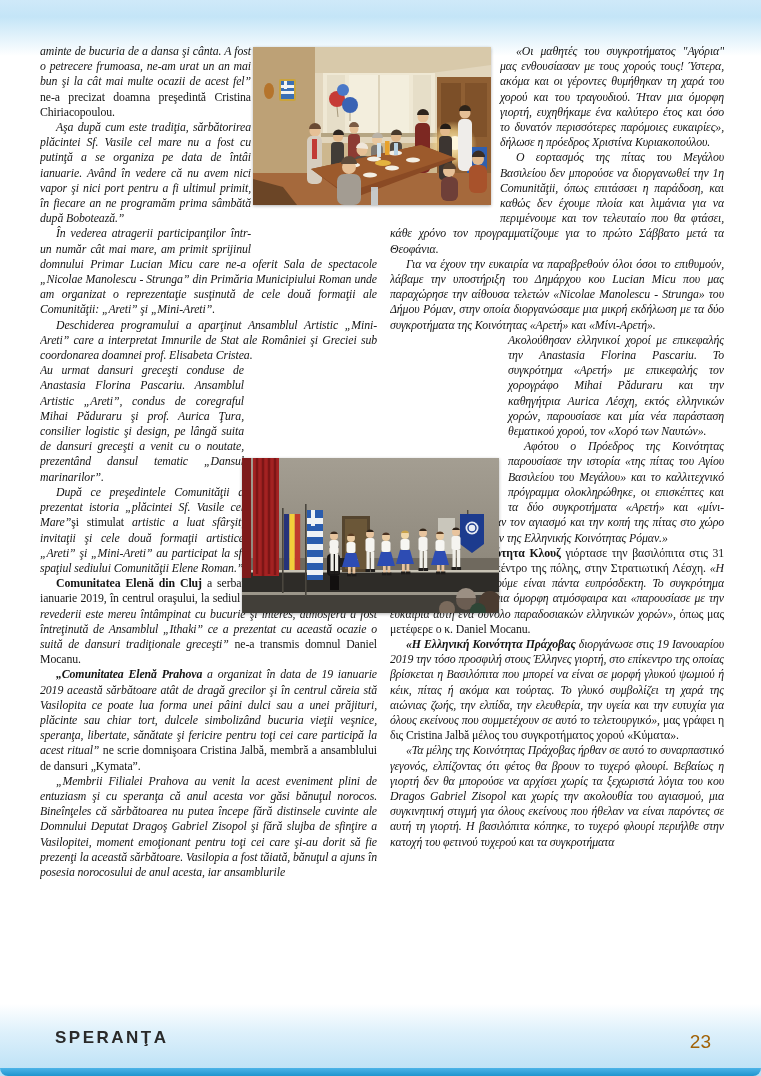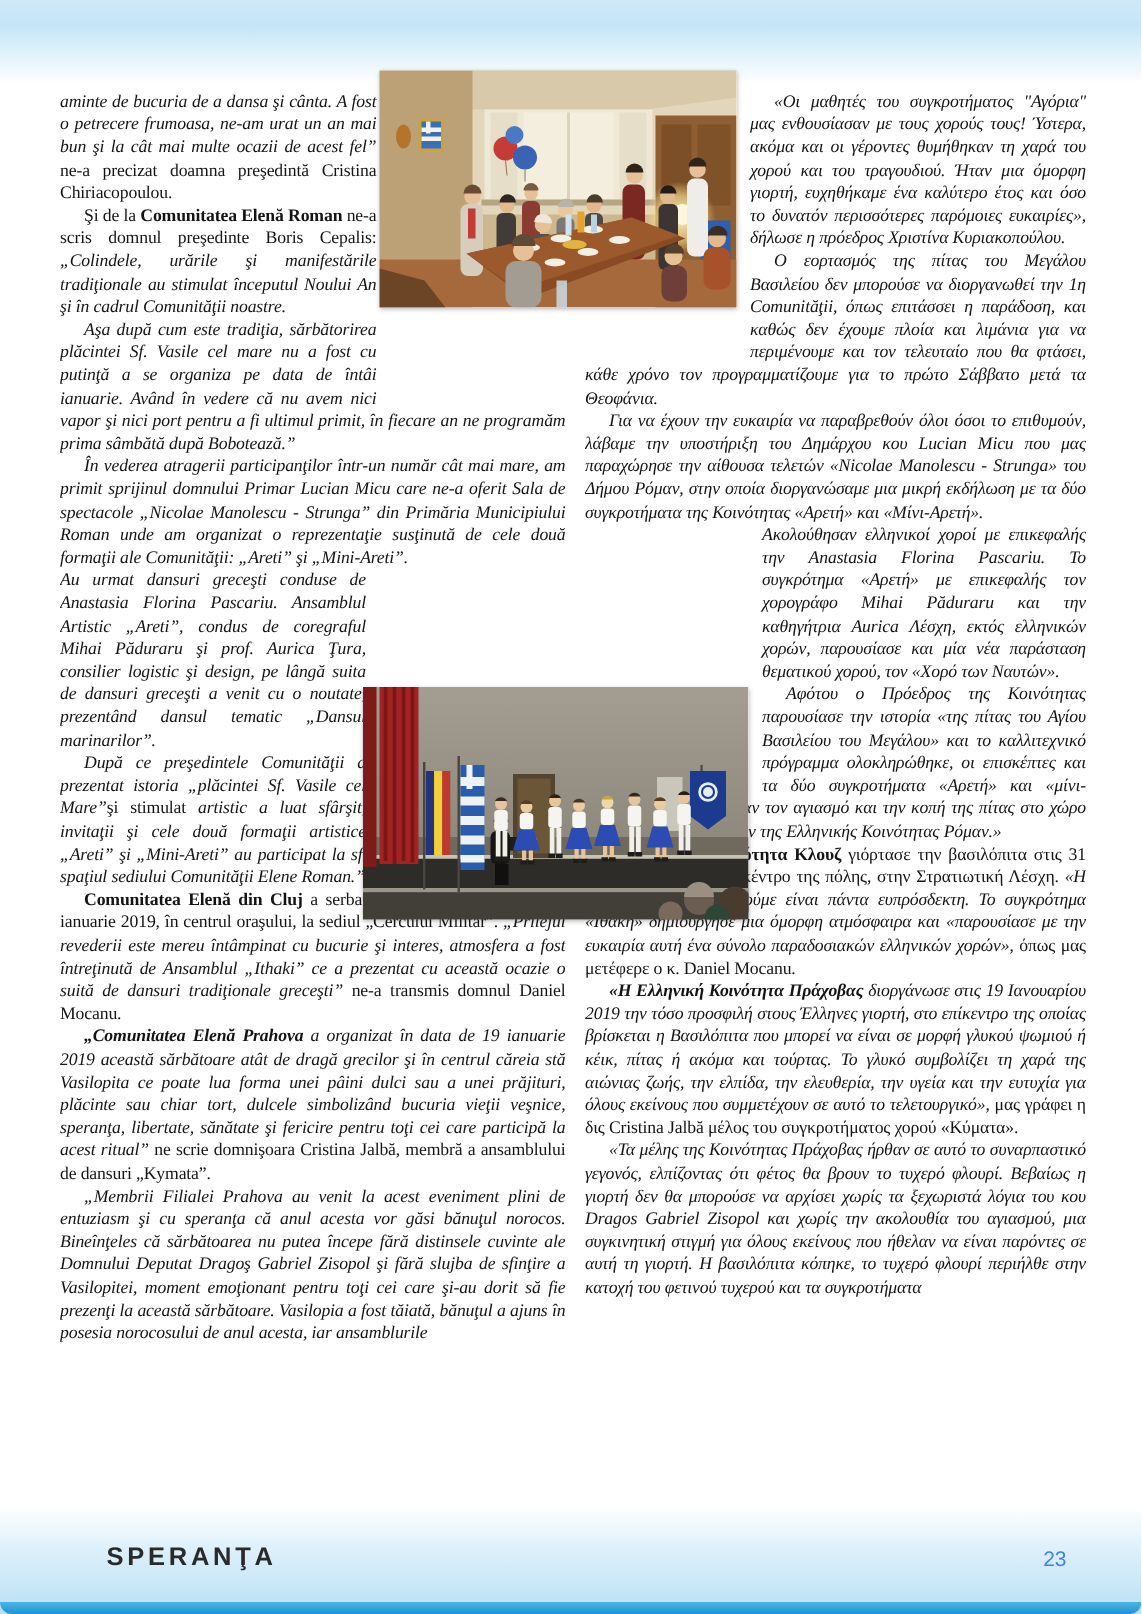--- a/index.html
+++ b/index.html
@@ -4,54 +4,54 @@
 <style>
   html,body{margin:0;padding:0;background:#ffffff;}
   .page{position:relative;width:761px;height:1076px;background:#ffffff;overflow:hidden;
         font-family:"Liberation Serif","DejaVu Serif",serif;color:#141414;}
   .band-top{position:absolute;left:0;top:0;right:0;height:56px;
         background:linear-gradient(180deg,#cfe9f9 0%,#c4e5f7 30%,#ffffff 100%);}
   .band-bottom{position:absolute;left:0;right:0;bottom:0;height:72px;
         background:linear-gradient(180deg,rgba(255,255,255,0) 0%,#ddf0fb 40%,#b9e0f5 100%);}
   .bottom-strip{position:absolute;left:0;right:0;bottom:0;height:8px;
         background:linear-gradient(180deg,#4db4e8,#1f95ce);border-radius:0 0 14px 14px;}
-  .col{position:absolute;top:60px;font-size:11.8px;line-height:15.2px;text-align:justify;
+  .col{position:absolute;top:44px;font-size:11.8px;line-height:15.2px;text-align:justify;
         letter-spacing:-0.1px;height:992px;overflow:hidden;}
   #col-left{left:40px;width:337px;}
   #col-right{left:390px;width:334px;}
   .col p{margin:0;text-indent:16px;}
   .col p.noind{text-indent:0;}
   .it{font-style:italic;}
   .bd{font-weight:bold;}
   .sp{background:transparent;}
   .sp-l1{float:right;width:126px;height:200px;}
   .sp-l2{float:right;clear:right;width:133px;height:178px;}
   .sp-r1{float:left;width:110px;height:174px;}
   .sp-r2{float:left;clear:left;width:118px;height:176px;margin-top:4px;}
   .photo{position:absolute;box-shadow:0 1px 3px rgba(0,0,0,.3);}
   #photo1{left:253px;top:47px;width:238px;height:158px;}
   #photo2{left:242px;top:458px;width:257px;height:155px;}
   .footer-brand{position:absolute;left:55px;top:1028px;font-family:"Liberation Sans","DejaVu Sans",sans-serif;
-        font-size:17px;letter-spacing:2.5px;color:#2a2a2a;font-weight:600;margin-left:16px;}
+        font-size:17px;letter-spacing:2.5px;color:#2a2a2a;font-weight:600;}
   .page-num{position:absolute;right:50px;top:1031px;font-family:"Liberation Sans","DejaVu Sans",sans-serif;
-        font-size:14px;color:#3b82f6;}
+        font-size:19px;color:#a16207;}
 </style>
 </head>
 <body>
 
 <div class="page">
   <div class="band-top"></div>
   <div class="band-bottom"></div>
 
   <div class="col" id="col-left">
     <div class="sp sp-l1"></div>
     <p class="noind"><span class="it">aminte de bucuria de a dansa şi cânta. A fost o petrecere frumoasa, ne-am urat un an mai bun şi la cât mai multe ocazii de acest fel” </span><span>ne-a precizat doamna preşedintă Cristina Chiriacopoulou.</span></p>
-    <p><span>Şi de la </span><span class="bd">Comunitatea Elenă Roman</span><span> ne-a scris domnul preşedinte Boris Cepalis: </span><span class="it">„Colindele, urările şi manifestările tradiţionale au stimulat începutul Noului An şi în cadrul Comunităţii noastre.</span></p>
     <p><span class="it">Aşa după cum este tradiţia, sărbătorirea plăcintei Sf. Vasile cel mare nu a fost cu putinţă a se organiza pe data de întâi ianuarie. Având în vedere că nu avem nici vapor şi nici port pentru a fi ultimul primit, în fiecare an ne programăm prima sâmbătă după Bobotează.”</span></p>
     <p><span class="it">În vederea atragerii participanţilor într-un număr cât mai mare, am primit sprijinul domnului Primar Lucian Micu care ne-a oferit Sala de spectacole „Nicolae Manolescu - Strunga” din Primăria Municipiului Roman unde am organizat o reprezentaţie susţinută de cele două formaţii ale Comunităţii: „Areti” şi „Mini-Areti”.</span></p>
+    <p><span class="it">Deschiderea programului a aparţinut Ansamblul Artistic „Mini-Areti” care a interpretat Imnurile de Stat ale României şi Greciei sub coordonarea doamnei prof. Elisabeta Cristea.</span></p>
     <div class="sp sp-l2"></div>
     <p class="noind"><span class="it">Au urmat dansuri greceşti conduse de Anastasia Florina Pascariu. Ansamblul Artistic „Areti”, condus de coregraful Mihai Păduraru şi prof. Aurica Ţura, consilier logistic şi design, pe lângă suita de dansuri greceşti a venit cu o noutate, prezentând dansul tematic „Dansul marinarilor”.</span></p>
     <p><span class="it">După ce preşedintele Comunităţii a prezentat istoria „plăcintei Sf. Vasile cel Mare”</span><span>şi stimulat </span><span class="it">artistic a luat sfârşit, invitaţii şi cele două formaţii artistice „Areti” şi „Mini-Areti” au participat la sfinţirea şi tăierea plăcintei în spaţiul sediului Comunităţii Elene Roman.”</span></p>
     <p><span class="bd">Comunitatea Elenă din Cluj</span><span> a serbat „Vasilopita” în data de 31 ianuarie 2019, în centrul oraşului, la sediul „Cercului Militar”. </span><span class="it">„Prilejul revederii este mereu întâmpinat cu bucurie şi interes, atmosfera a fost întreţinută de Ansamblul „Ithaki” ce a prezentat cu această ocazie o suită de dansuri tradiţionale greceşti”</span><span> ne-a transmis domnul Daniel Mocanu.</span></p>
     <p><span class="it bd">„Comunitatea Elenă Prahova</span><span class="it"> a organizat în data de 19 ianuarie 2019 această sărbătoare atât de dragă grecilor şi în centrul căreia stă Vasilopita ce poate lua forma unei pâini dulci sau a unei prăjituri, plăcinte sau chiar tort, dulcele simbolizând bucuria vieţii veşnice, speranţa, libertate, sănătate şi fericire pentru toţi cei care participă la acest ritual”</span><span> ne scrie domnişoara Cristina Jalbă, membră a ansamblului de dansuri „Kymata”.</span></p>
     <p><span class="it">„Membrii Filialei Prahova au venit la acest eveniment plini de entuziasm şi cu speranţa că anul acesta vor găsi bănuţul norocos. Bineînţeles că sărbătoarea nu putea începe fără distinsele cuvinte ale Domnului Deputat Dragoş Gabriel Zisopol şi fără slujba de sfinţire a Vasilopitei, moment emoţionant pentru toţi cei care şi-au dorit să fie prezenţi la această sărbătoare. Vasilopia a fost tăiată, bănuţul a ajuns în posesia norocosului de anul acesta, iar ansamblurile</span></p>
   </div>
 
   <div class="col" id="col-right">
     <div class="sp sp-r1"></div>

